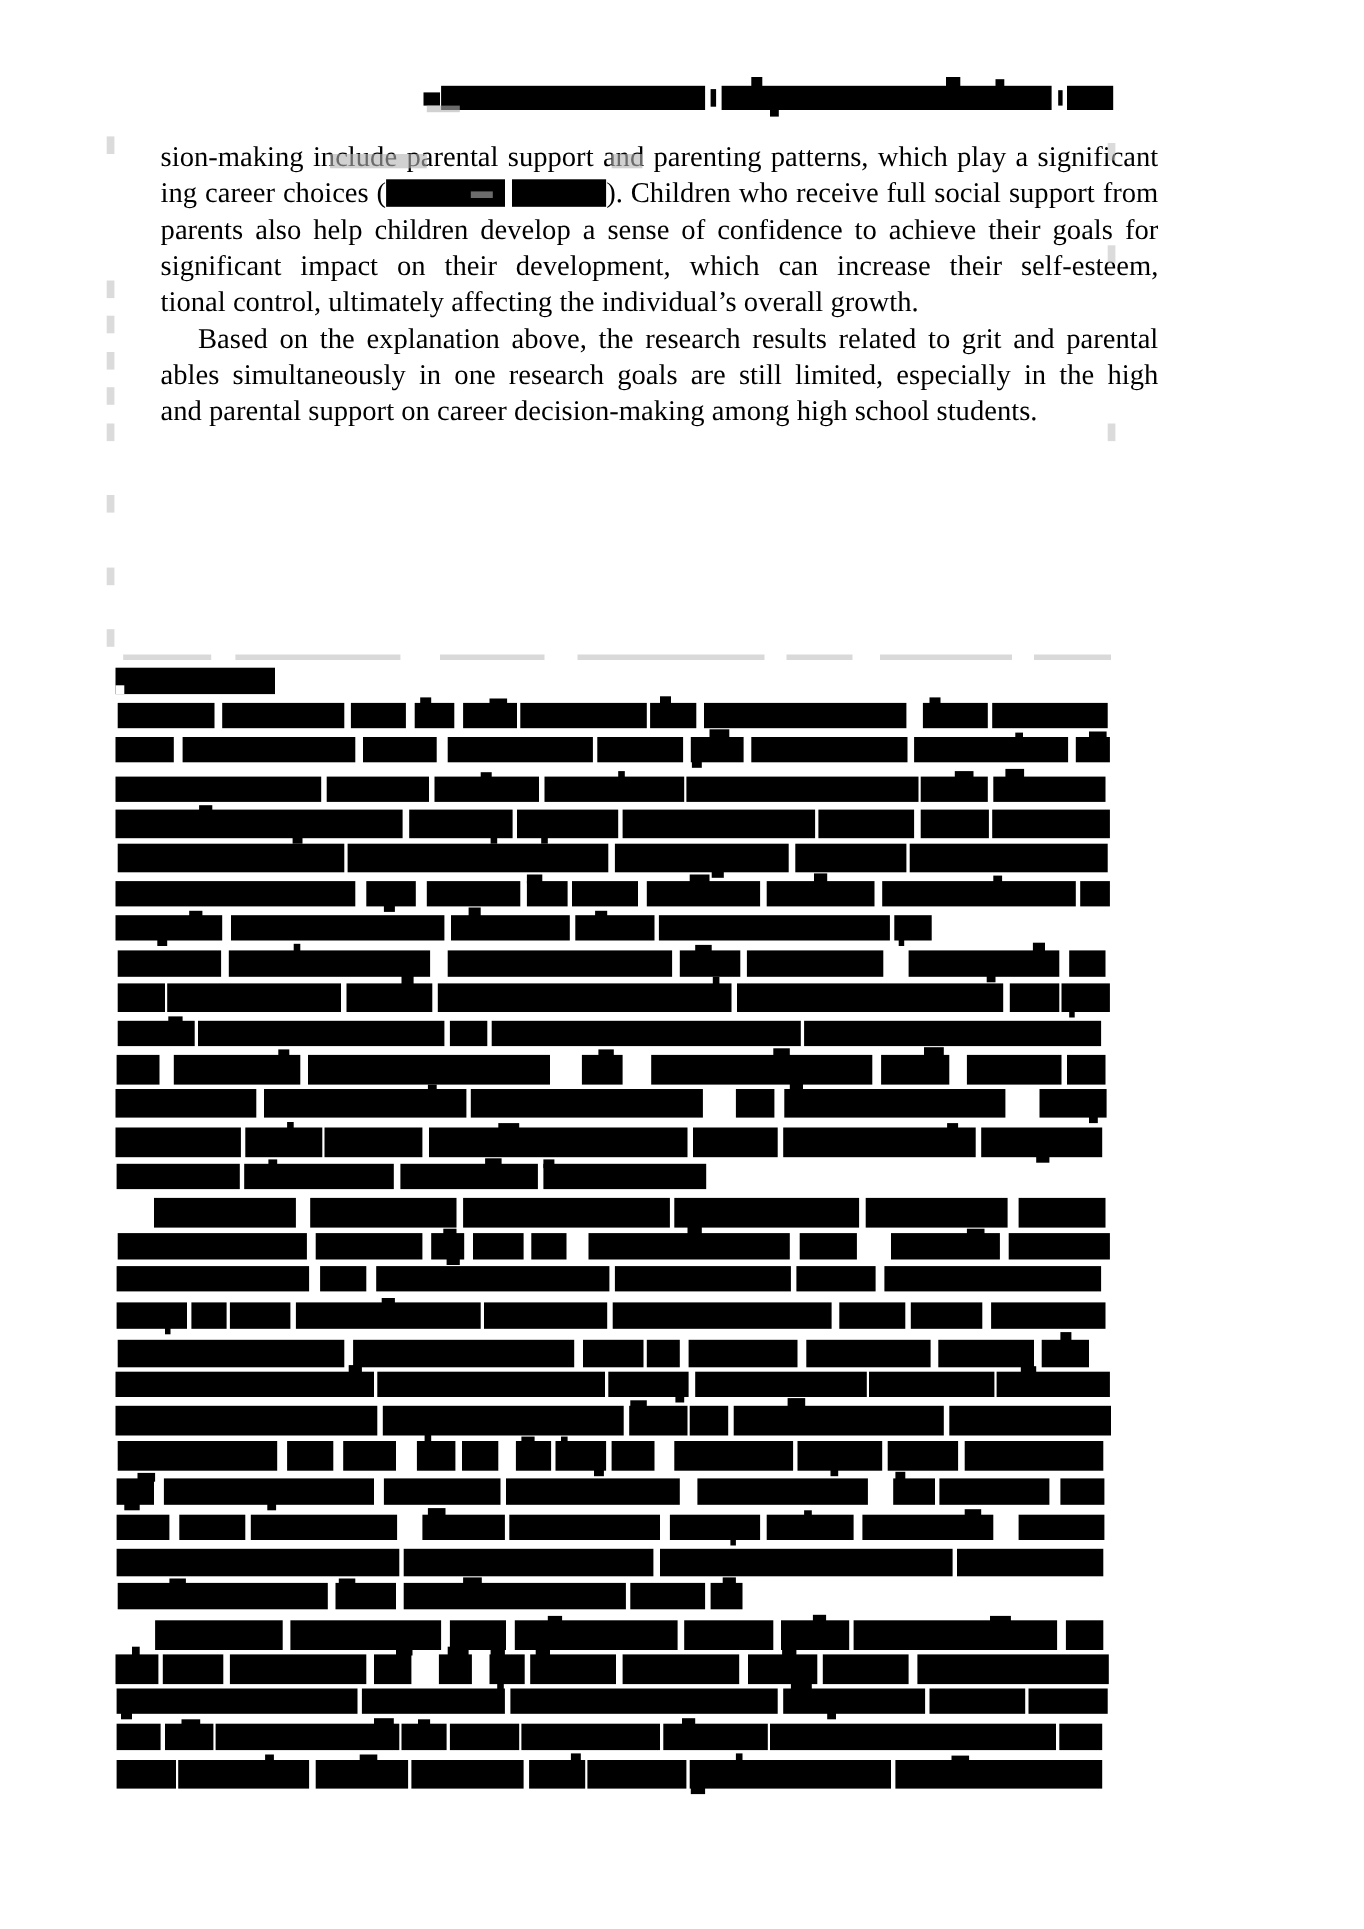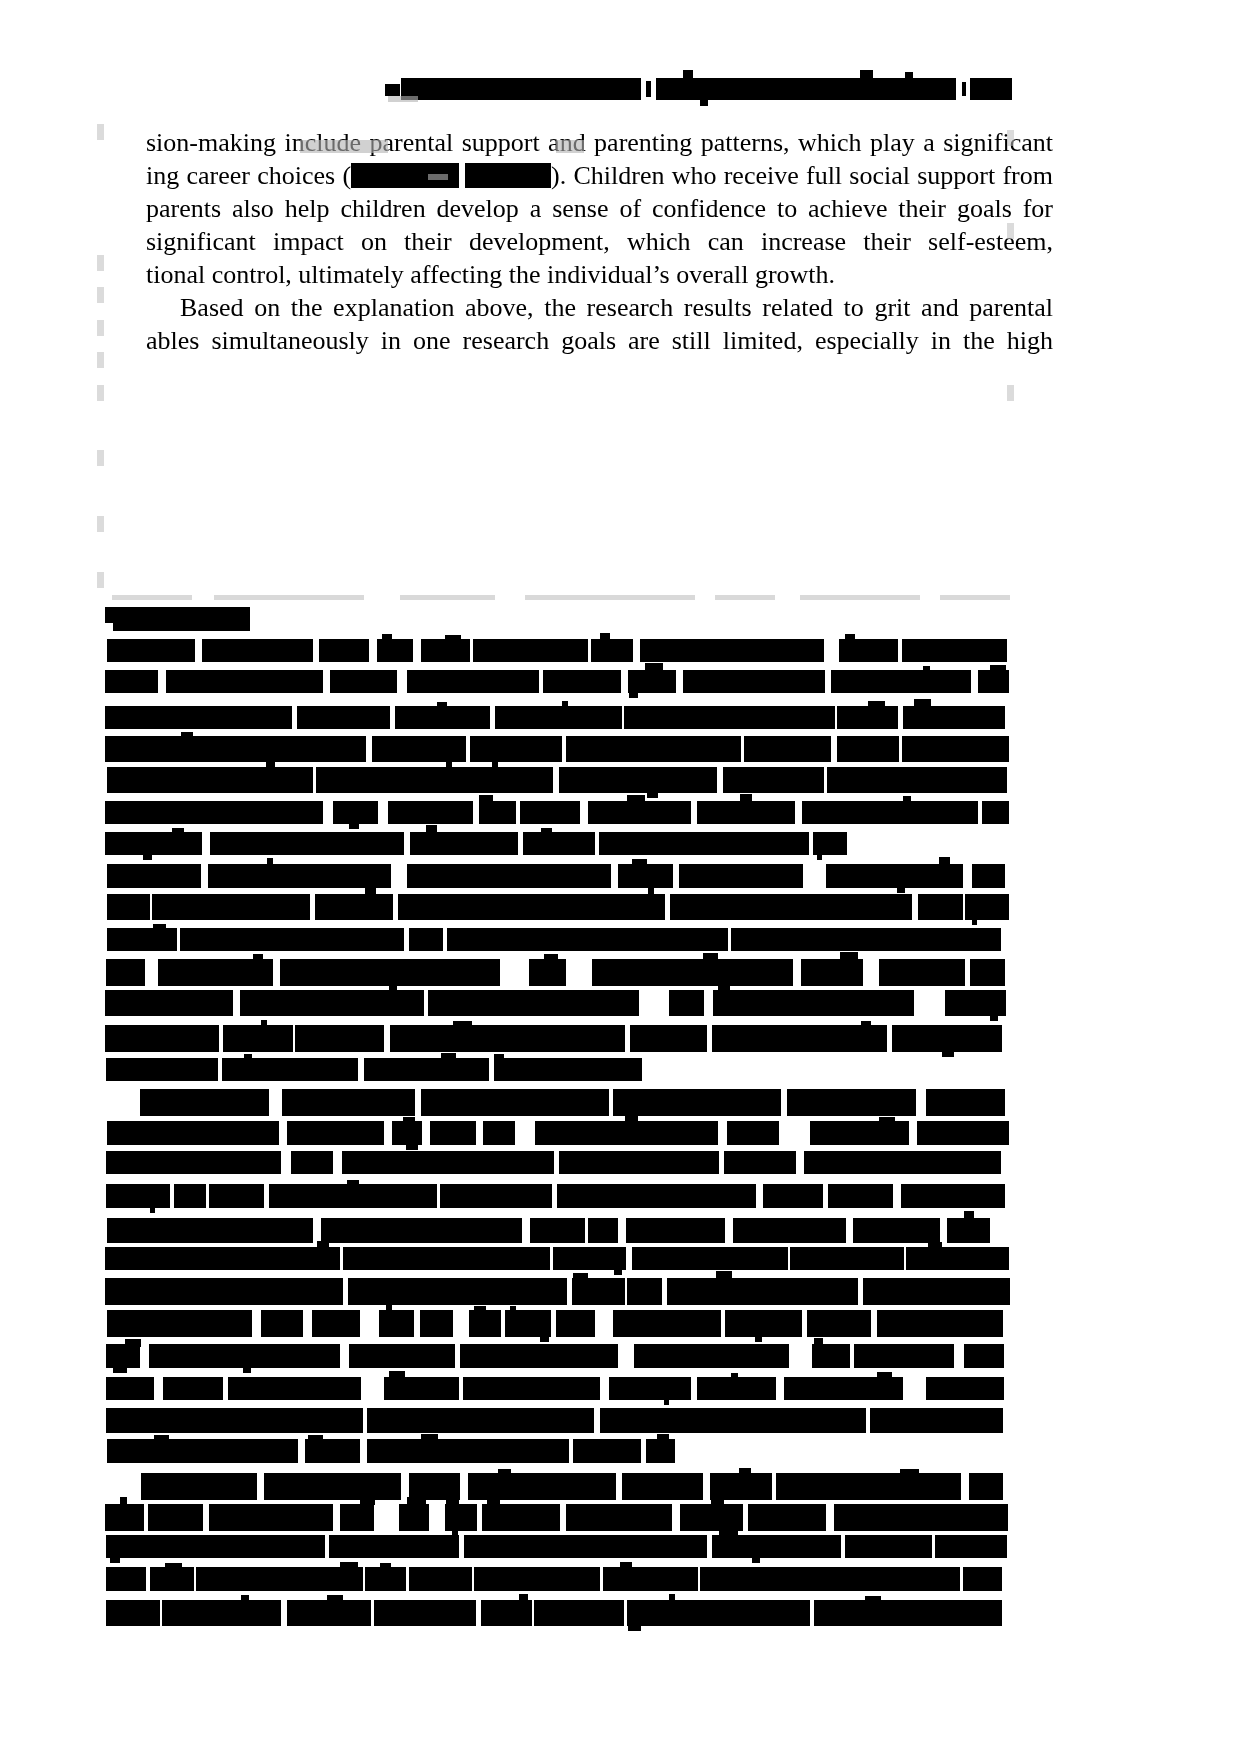--- a/index.html
+++ b/index.html
@@ -59,20 +59,21 @@
       <div class="rbar" style="left: 700px; top: 100px; width: 8px; height: 6px;"></div>
     </div>
   <div id="textblock">
       <div class="line" style="white-space: normal;">sion-making include parental support and parenting patterns, which play a significant role in shap-</div>
       <div class="line" style="white-space: normal;">ing career choices (<span class="redact-inline split" style="width: 200px;"></span>). Children who receive full social support from parents and</div>
       <div class="line" style="white-space: normal;">parents also help children develop a sense of confidence to achieve their goals for success. Parenting</div>
       <div class="line" style="white-space: normal;">significant impact on their development, which can increase their self-esteem, happiness, and emo-</div>
       <div class="line last" style="white-space: normal;">tional control, ultimately affecting the individual’s overall growth.</div>
       <div class="line" style="text-indent: 34px; white-space: normal;">Based on the explanation above, the research results related to grit and parental support for career</div>
       <div class="line" style="white-space: normal;">ables simultaneously in one research goals are still limited, especially in the high school environment</div>
+      <div class="line last" style="white-space: normal;">and parental support on career decision-making among high school students.</div>
     </div>
   <div id="heading-bar">
       <div class="rbar" style="left: 105px; top: 607px; width: 145px; height: 24px;"></div>
       <div class="abs" style="left: 105px; top: 623px; width: 8px; height: 8px; background: rgb(255, 255, 255);"></div>
     </div>
   <div id="redacted-body">
       <div class="rbar" style="left: 107px; top: 639px; width: 88px; height: 23px;"></div>
       <div class="rbar" style="left: 202.247px; top: 639px; width: 111px; height: 23px;"></div>
       <div class="rbar" style="left: 318.955px; top: 639px; width: 50px; height: 23px;"></div>
       <div class="rbar" style="left: 376.683px; top: 639px; width: 36px; height: 23px;"></div>

